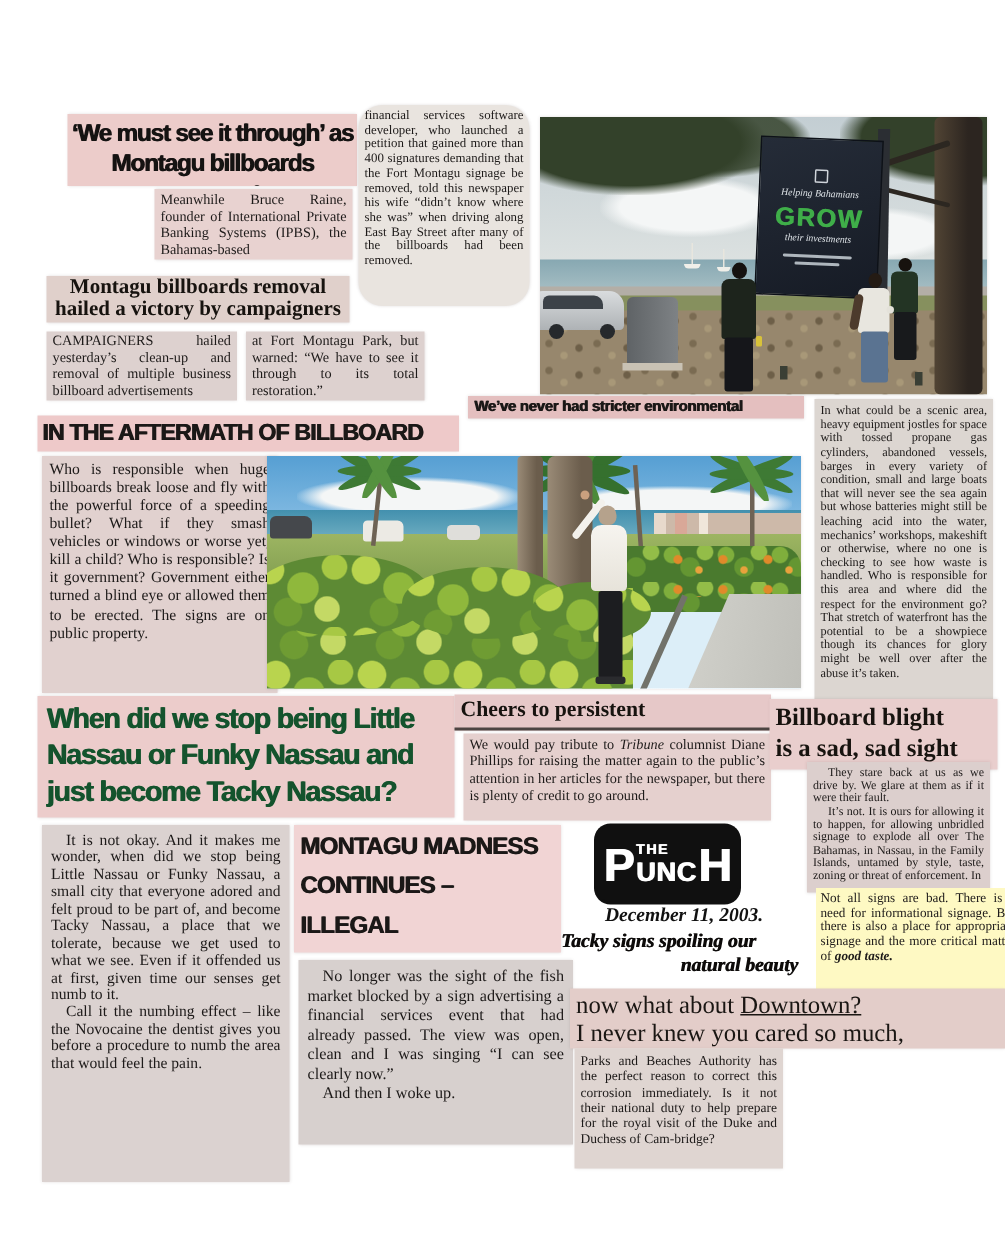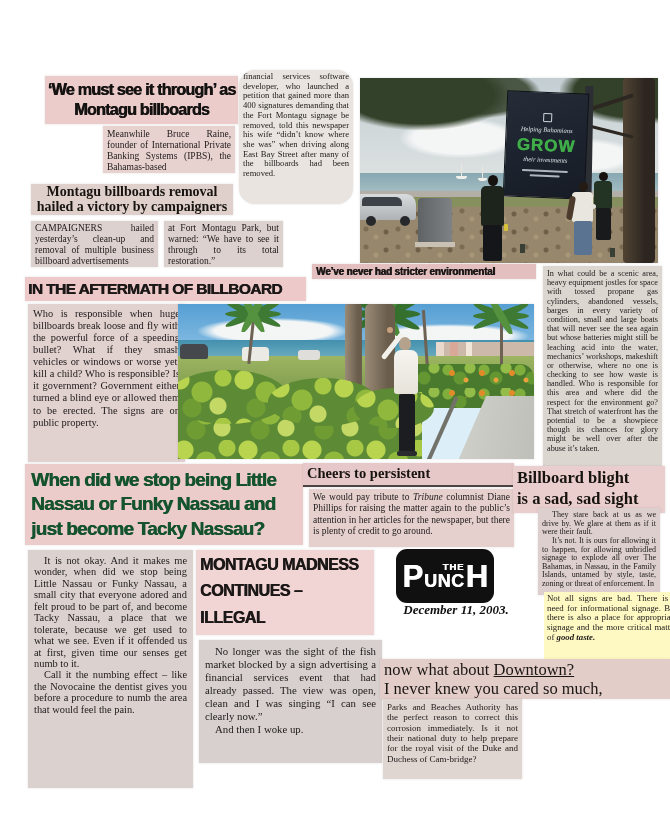--- a/index.html
+++ b/index.html
@@ -37,21 +37,21 @@
              font-size:16px;line-height:1.65;letter-spacing:-.5px;padding:2px 4px;color:#1b1817;}
   .p-fish{left:199px;top:640px;width:183px;height:123px;background:#d7d0ce;font-size:10.8px;line-height:1.2;padding:5px 6px;}
   .p-notall{left:532px;top:592px;width:136px;height:68px;background:#fef9c3;font-size:8.8px;line-height:1.1;padding:2px 3px;box-shadow:none;margin-left:12px;}
   .h-cared{left:380px;top:659px;width:290px;height:40px;background:#e3cdc9;font-size:16.5px;line-height:1.18;padding:1px 4px;color:#1a1613;}
   .p-parks{left:383px;top:699px;width:139px;height:80px;background:#dfd5d1;font-size:9px;line-height:1.15;padding:3px 4px;}
   
   .punch{left:398px;top:551px;width:94px;height:50px;background:#101010;border-radius:9px;display:flex;
          align-items:center;justify-content:center;color:#fff;font-family:"Liberation Sans",sans-serif;
          font-weight:700;box-shadow:0 0 0 2px #101010;}
   .punch .big{font-size:31px;line-height:1;text-shadow:.8px 0 0 #fff;}
-  .punch .mid{display:flex;flex-direction:column;align-items:flex-end;margin:0 1px;}
+  .punch .mid{display:flex;flex-direction:column;align-items:flex-start;margin:0 1px;}
   .punch .the{font-size:9.5px;line-height:1;letter-spacing:1px;text-shadow:.5px 0 0 #fff;}
   .punch .unc{font-size:18px;line-height:1;letter-spacing:.5px;text-shadow:.7px 0 0 #fff;}
   .dateline{position:absolute;left:386px;top:602px;width:140px;font-size:13px;font-weight:700;font-style:italic;
             text-align:center;color:#111;}
   .tagline{position:absolute;left:374px;top:619px;width:158px;font-size:13px;font-weight:700;font-style:italic;color:#0d0b0a;}
   .tagline .l1{text-shadow:.5px 0 0 currentColor;}
   .tagline .l2{text-align:right;text-shadow:.5px 0 0 currentColor;}
   .u{text-decoration:underline;}
   .bi{font-weight:700;font-style:italic;}
   .it{font-style:italic;}
@@ -301,20 +301,24 @@
 
   <div class="clip punch">
     <span class="big">P</span>
     <span class="mid">
       <span class="the">THE</span>
       <span class="unc">UNC</span>
     </span>
     <span class="big">H</span>
   </div>
   <div class="dateline">December 11, 2003.</div>
+  <div class="tagline">
+    <div class="l1">Tacky signs spoiling our</div>
+    <div class="l2">natural beauty</div>
+  </div>
 
   <div class="clip p-notall just"><span class="ind">Not all signs are bad. There is a need for informational signage. But there is also a place for appropriate signage and the more critical matter of </span><span class="bi">good taste.</span></div>
 
   <div class="clip h-cared">
     <div><span>now what about </span><span class="u">Downtown?</span></div>
     <div>I never knew you cared so much,</div>
   </div>
 
   <div class="clip p-parks just">Parks and Beaches Authority has the perfect reason to correct this corrosion immediately. Is it not their national duty to help prepare for the royal visit of the Duke and Duchess of Cam-bridge?</div>
 

